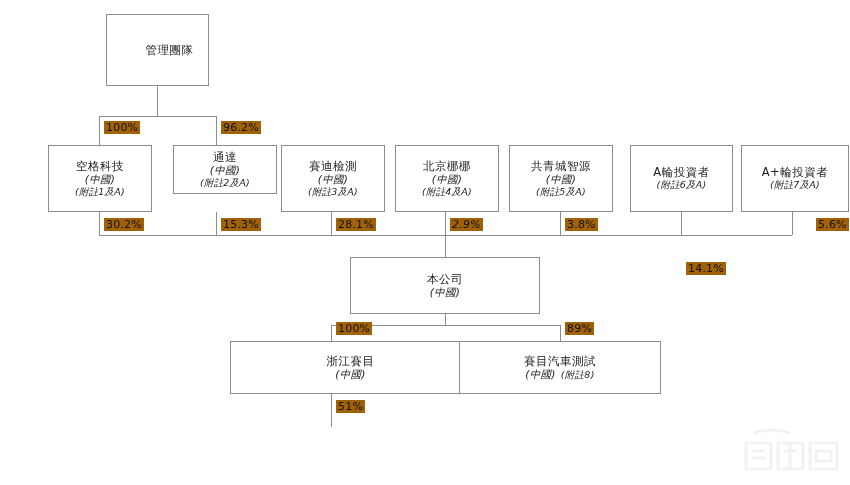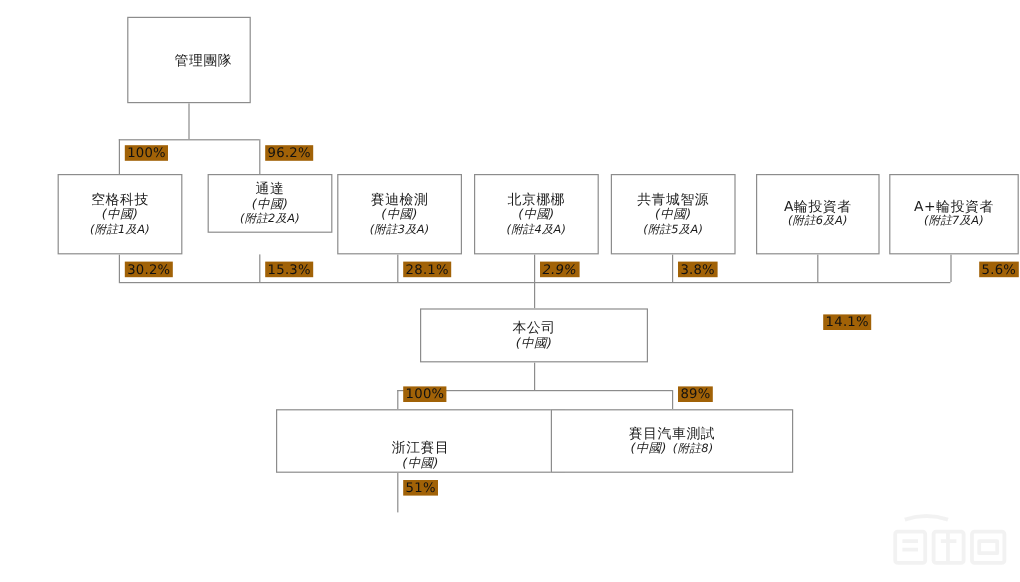--- a/index.html
+++ b/index.html
@@ -181,26 +181,26 @@
   <div class="node" style="left:630px; top:145px; width:103px; height:67px;">
     <div class="node-name">A輪投資者</div>
     <div class="node-note">(附註6及A)</div>
   </div>
 
   <div class="node" style="left:741px; top:145px; width:108px; height:67px;">
     <div class="node-name">A+輪投資者</div>
     <div class="node-note">(附註7及A)</div>
   </div>
 
-  <div class="node" style="left:350px; top:257px; width:190px; height:45px;">
+  <div class="node" style="left:350px; top:257px; width:190px; height:57px;">
     <div class="node-name">本公司</div>
     <div class="node-sub">(中國)</div>
   </div>
 
-  <div class="node" style="left:230px; top:341px; width:241px; height:53px;justify-content:flex-end;">
+  <div class="node" style="left:230px; top:341px; width:241px; height:53px;">
     <div class="node-name">浙江賽目</div>
     <div class="node-sub">(中國)</div>
   </div>
 
   <div class="node" style="left:459px; top:341px; width:202px; height:53px;">
     <div class="node-name">賽目汽車測試</div>
     <div class="node-subline">
       <span>(中國)</span><span class="note-inline">(附註8)</span>
     </div>
   </div>

